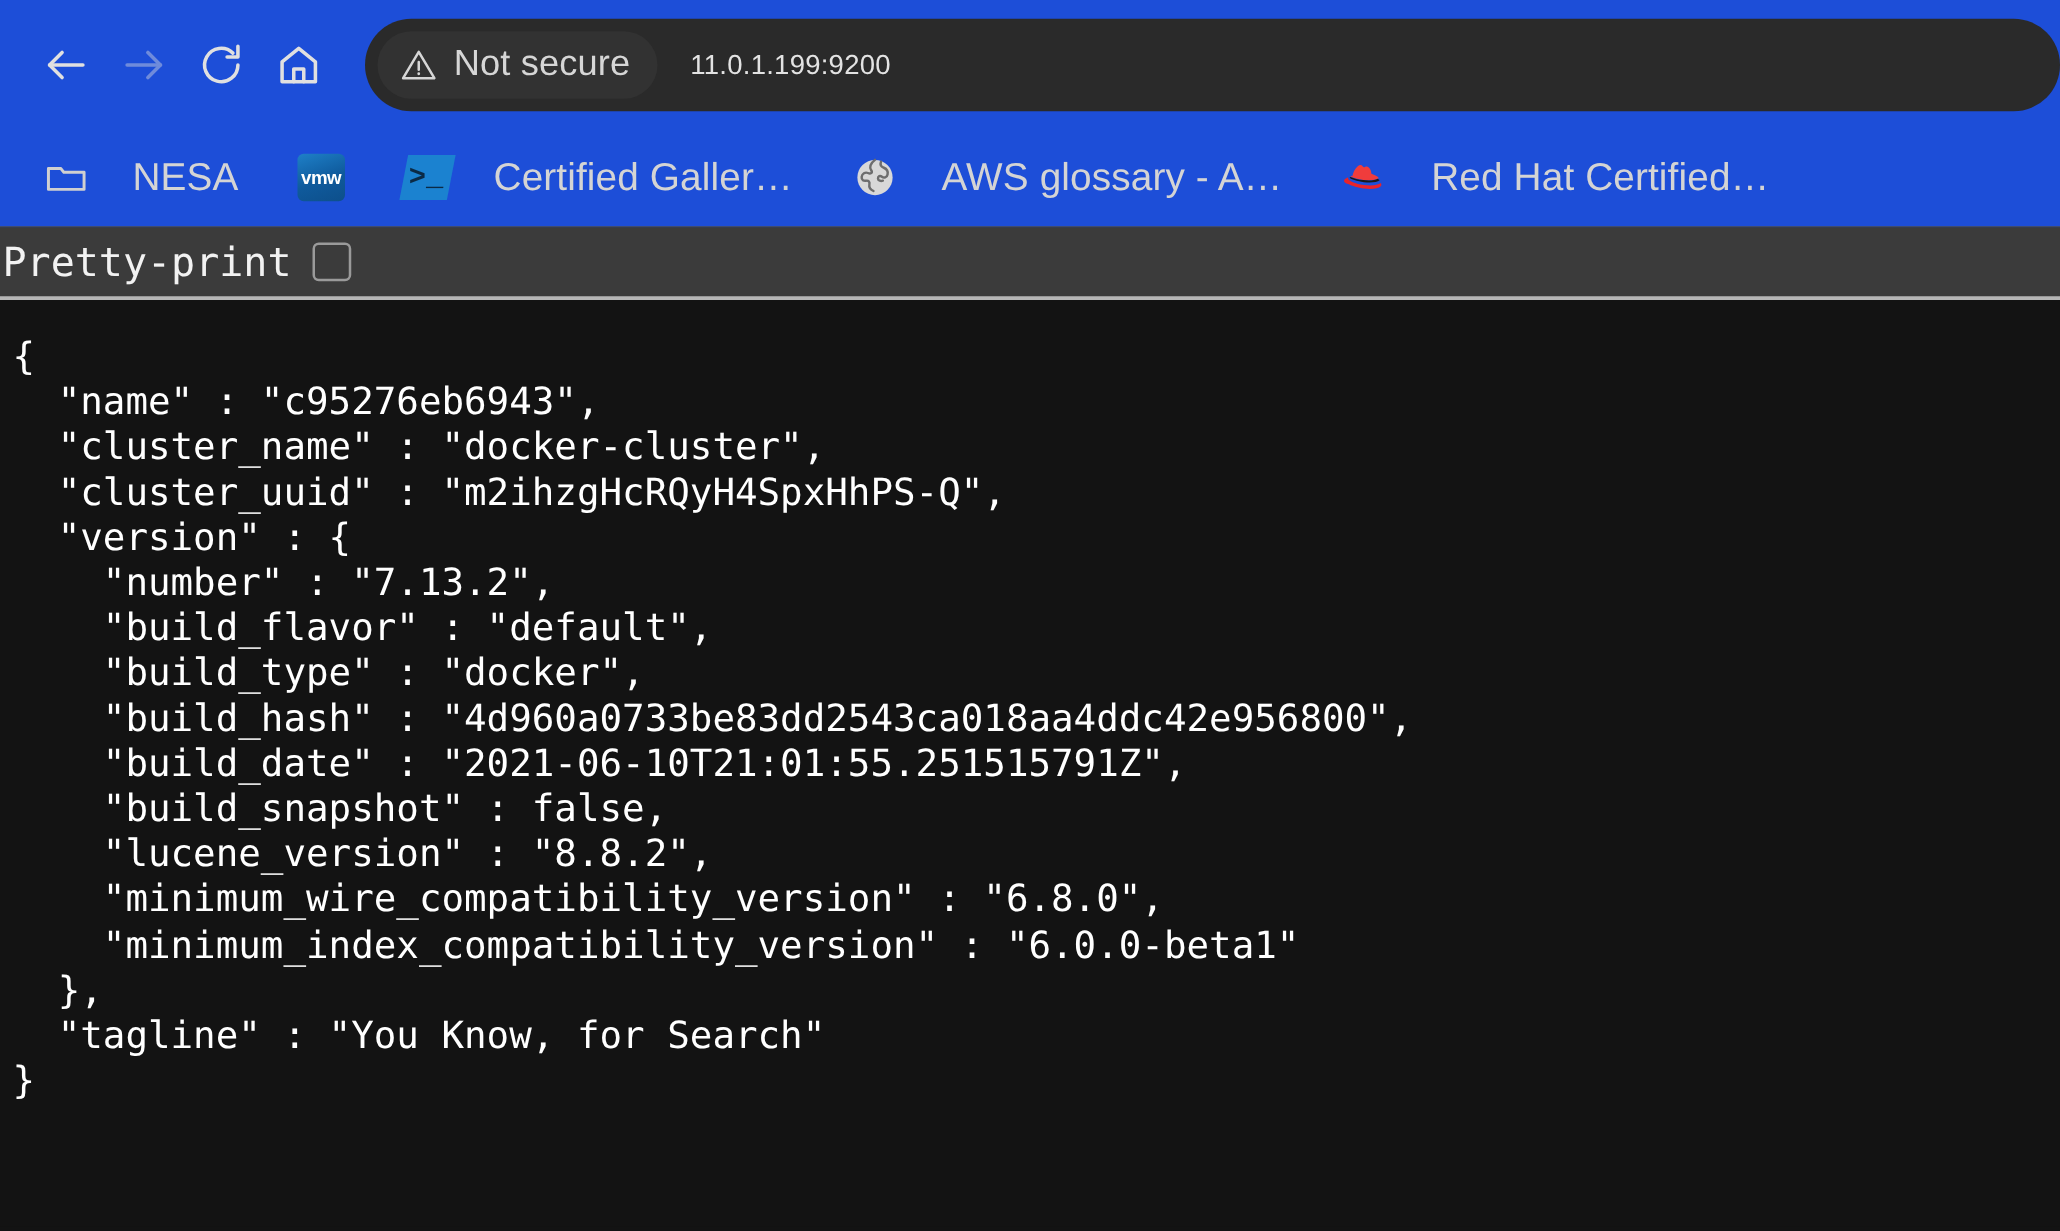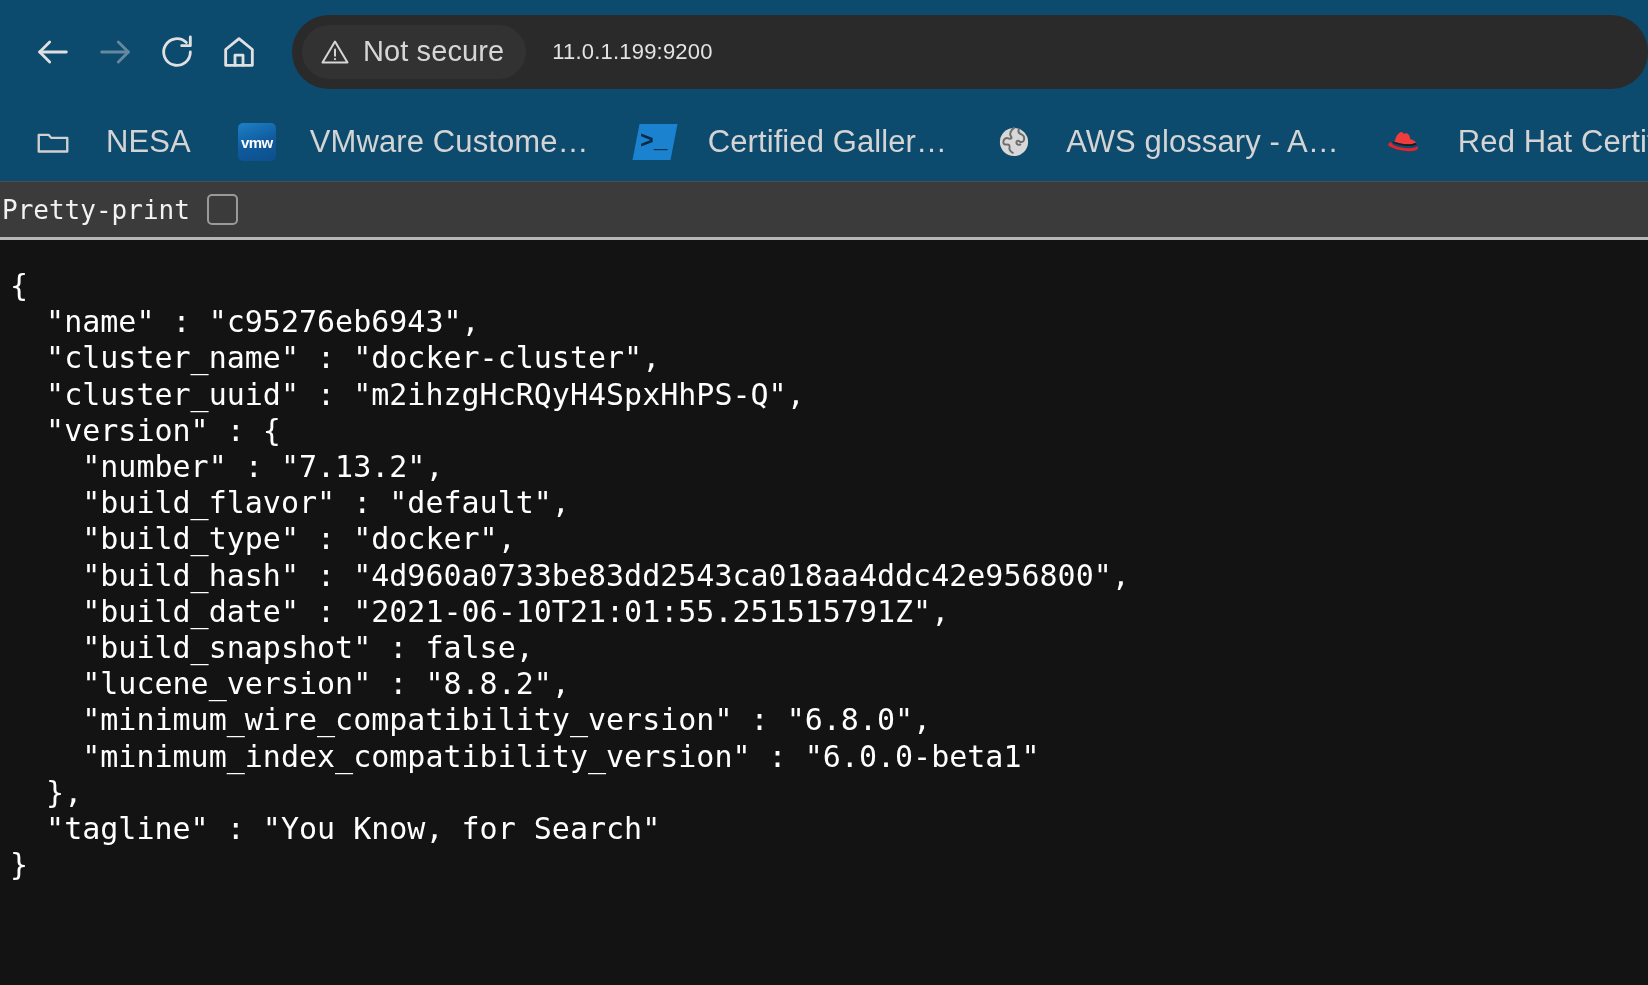--- a/index.html
+++ b/index.html
@@ -10,21 +10,21 @@
   body {
     width: 1648px;
     height: 985px;
     overflow: hidden;
     font-family: "Liberation Sans", sans-serif;
     -webkit-font-smoothing: antialiased;
   }
 
   
   #browser-chrome {
-    background: #0c4a6e;
+    background: #1d4ed8;
     width: 100%;
   }
 
   #toolbar {
     height: 103px;
     display: flex;
     align-items: center;
     padding: 0 0 0 22px;
     box-sizing: border-box;
   }
@@ -108,21 +108,21 @@
     margin-left: 17px;
     white-space: nowrap;
     letter-spacing: 0.1px;
   }
   .bm-icon {
     width: 38px;
     height: 38px;
     flex: none;
     display: flex;
     align-items: center;
-    justify-content: flex-end;
+    justify-content: center;
     position: relative;
   }
 
   
   .favicon-vmw {
     width: 38px; height: 38px;
     border-radius: 5px;
     background: linear-gradient(160deg, #1e80c8 0%, #0f5a9c 55%, #0d4f8b 100%);
     color: #ffffff;
     font-size: 15px;
@@ -157,21 +157,21 @@
     background: #3b3b3b;
     height: 58px;
     display: flex;
     align-items: center;
     padding-left: 2px;
     box-sizing: border-box;
     border-bottom: 3px solid #b6b6b6;
   }
   #pretty-print-label {
     font-family: "DejaVu Sans Mono", "Liberation Mono", monospace;
-    font-size: 26px;
+    font-size: 32px;
     color: #f2f2f2;
     letter-spacing: 0px;
   }
   #pretty-print-checkbox {
     width: 27px;
     height: 27px;
     margin-left: 17px;
     border: 2px solid #9a9a9a;
     border-radius: 5px;
     background: transparent;
@@ -253,21 +253,20 @@
           <path d="M3 7.5h6.3l1.5 1.9H21V18H3z"></path>
         </svg>
       </span>
       <span class="bm-label">NESA</span>
     </div>
 
     <div class="bookmark">
       <span class="bm-icon">
         <span class="favicon-vmw">vmw</span>
       </span>
-      <span class="bm-label">VMware Custome…</span>
     </div>
 
     <div class="bookmark">
       <span class="bm-icon">
         <span class="favicon-ps">
           <span class="glyph">&gt;_</span>
         </span>
       </span>
       <span class="bm-label">Certified Galler…</span>
     </div>

